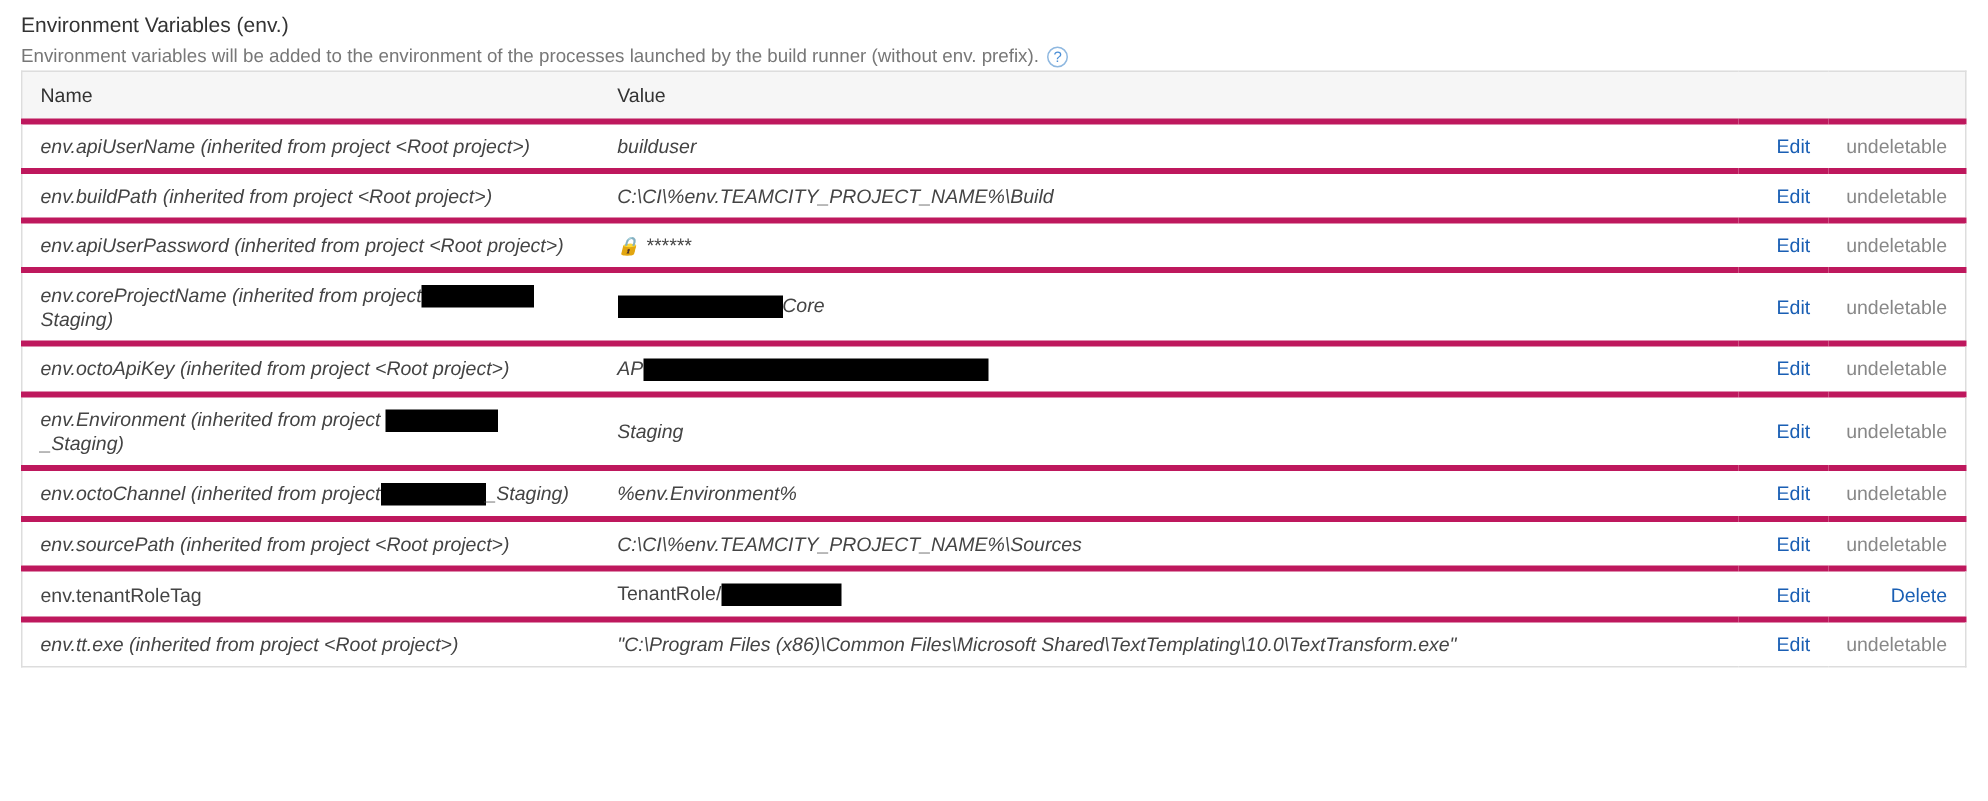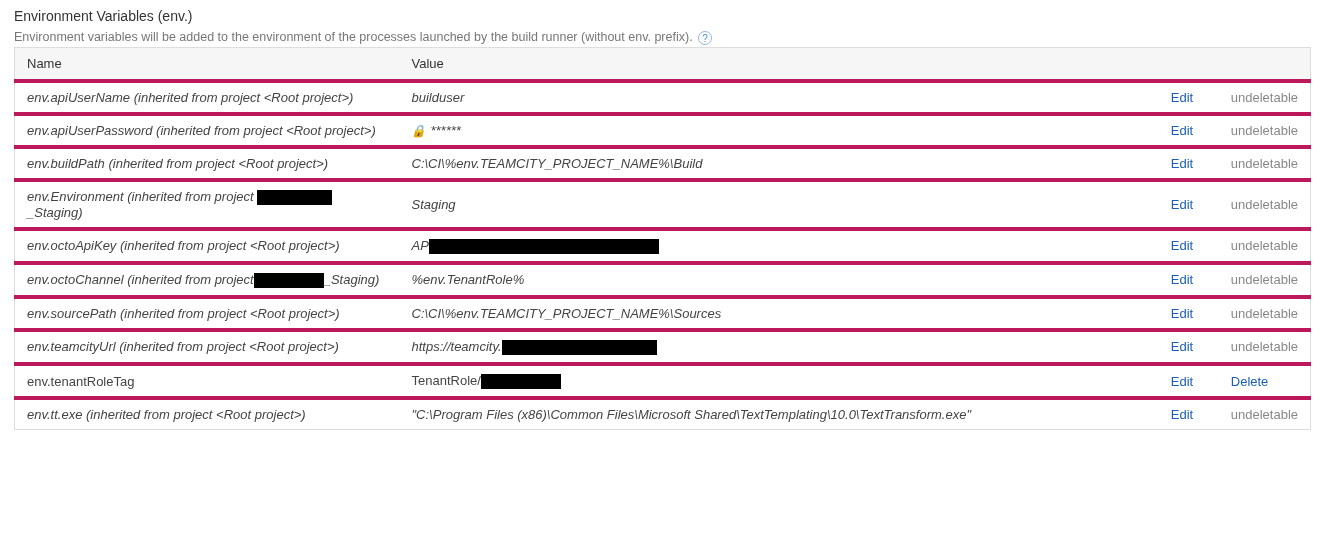--- a/index.html
+++ b/index.html
@@ -7,21 +7,21 @@
     .section-title { font-size: 14px; font-weight: 400; color: #333; margin: 8px 0 4px 0; }
     .section-desc { font-size: 12.5px; color: #777; line-height: 1.5; max-width: 740px; }
     .help-icon { display: inline-block; width: 14px; height: 14px; border: 1px solid #8fb8e0; border-radius: 50%; color: #4c8fd6; font-size: 10px; line-height: 13px; text-align: center; vertical-align: middle; margin-left: 2px; cursor: pointer; }
     table.params { width: 100%; border-collapse: collapse; border: 1px solid #ddd; }
     table.params thead th { background: #f6f6f6; text-align: left; font-weight: 400; font-size: 13px; padding: 8px 12px; border-bottom: 1px solid #ddd; color: #333; }
     table.params td { padding: 7px 12px; border-top: 4px solid #be185d; vertical-align: middle; }
     table.params td.name-col { width: 385px; font-style: italic; color: #444; }
     table.params td.value-col { font-style: italic; color: #444; }
     table.params tr.own td.name-col,
     table.params tr.own td.value-col { font-style: normal; }
-    table.params td.actions-col { width: 60px; text-align: left; font-style: normal; margin-top: 23px; }
+    table.params td.actions-col { width: 60px; text-align: right; font-style: normal; margin-top: 23px; }
     a.act-link { color: #1a5fb4; text-decoration: none; cursor: pointer; font-style: normal; }
     .undeletable { color: #888; font-style: normal; }
     .redact { display: inline-block; background: #000; height: 15px; vertical-align: middle; }
     .lock-icon { color: #888; font-size: 12px; margin-right: 4px; }
     .col-name { width: 385px; }
     .col-edit { width: 55px; }
     .col-del { width: 90px; }
   </style>
 </head>
 <body>
@@ -46,58 +46,58 @@
     </tr>
   </thead>
   <tbody id="rows">
       <tr>
         <td class="name-col">env.apiUserName (inherited from project &lt;Root project&gt;)</td>
         <td class="value-col"><span>builduser</span></td>
         <td class="actions-col"><a class="act-link">Edit</a></td>
         <td class="actions-col"><span class="undeletable">undeletable</span></td>
       </tr>
       <tr>
+        <td class="name-col">env.buildPath (inherited from project &lt;Root project&gt;)</td>
+        <td class="value-col"><span>C:\CI\%env.TEAMCITY_PROJECT_NAME%\Build</span></td>
+        <td class="actions-col"><a class="act-link">Edit</a></td>
+        <td class="actions-col"><span class="undeletable">undeletable</span></td>
+      </tr>
+      <tr>
         <td class="name-col">env.apiUserPassword (inherited from project &lt;Root project&gt;)</td>
         <td class="value-col"><span class="lock-icon">🔒</span><span>******</span></td>
         <td class="actions-col"><a class="act-link">Edit</a></td>
         <td class="actions-col"><span class="undeletable">undeletable</span></td>
       </tr>
       <tr>
-        <td class="name-col">env.buildPath (inherited from project &lt;Root project&gt;)</td>
-        <td class="value-col"><span>C:\CI\%env.TEAMCITY_PROJECT_NAME%\Build</span></td>
+        <td class="name-col"><span>env.coreProjectName (inherited from project</span><span class="redact" style="width: 75px;"></span><span>Staging)</span></td>
+        <td class="value-col"><span class="redact" style="width: 110px;"></span><span>Core</span></td>
+        <td class="actions-col"><a class="act-link">Edit</a></td>
+        <td class="actions-col"><span class="undeletable">undeletable</span></td>
+      </tr>
+      <tr>
+        <td class="name-col">env.octoApiKey (inherited from project &lt;Root project&gt;)</td>
+        <td class="value-col"><span>AP</span><span class="redact" style="width: 230px;"></span></td>
         <td class="actions-col"><a class="act-link">Edit</a></td>
         <td class="actions-col"><span class="undeletable">undeletable</span></td>
       </tr>
       <tr>
         <td class="name-col"><span>env.Environment (inherited from project</span> <span class="redact" style="width: 75px;"></span><span>_Staging)</span></td>
         <td class="value-col"><span>Staging</span></td>
         <td class="actions-col"><a class="act-link">Edit</a></td>
         <td class="actions-col"><span class="undeletable">undeletable</span></td>
       </tr>
       <tr>
-        <td class="name-col">env.octoApiKey (inherited from project &lt;Root project&gt;)</td>
-        <td class="value-col"><span>AP</span><span class="redact" style="width: 230px;"></span></td>
-        <td class="actions-col"><a class="act-link">Edit</a></td>
-        <td class="actions-col"><span class="undeletable">undeletable</span></td>
-      </tr>
-      <tr>
         <td class="name-col"><span>env.octoChannel (inherited from project</span><span class="redact" style="width: 70px;"></span><span>_Staging)</span></td>
-        <td class="value-col"><span>%env.TenantRole%</span></td>
+        <td class="value-col"><span>%env.Environment%</span></td>
         <td class="actions-col"><a class="act-link">Edit</a></td>
         <td class="actions-col"><span class="undeletable">undeletable</span></td>
       </tr>
       <tr>
         <td class="name-col">env.sourcePath (inherited from project &lt;Root project&gt;)</td>
         <td class="value-col"><span>C:\CI\%env.TEAMCITY_PROJECT_NAME%\Sources</span></td>
-        <td class="actions-col"><a class="act-link">Edit</a></td>
-        <td class="actions-col"><span class="undeletable">undeletable</span></td>
-      </tr>
-      <tr>
-        <td class="name-col">env.teamcityUrl (inherited from project &lt;Root project&gt;)</td>
-        <td class="value-col"><span>https://teamcity.</span><span class="redact" style="width: 155px;"></span></td>
         <td class="actions-col"><a class="act-link">Edit</a></td>
         <td class="actions-col"><span class="undeletable">undeletable</span></td>
       </tr>
       <tr class="own">
         <td class="name-col">env.tenantRoleTag</td>
         <td class="value-col"><span>TenantRole/</span><span class="redact" style="width: 80px;"></span></td>
         <td class="actions-col"><a class="act-link">Edit</a></td>
         <td class="actions-col"><a class="act-link">Delete</a></td>
       </tr>
       <tr>

